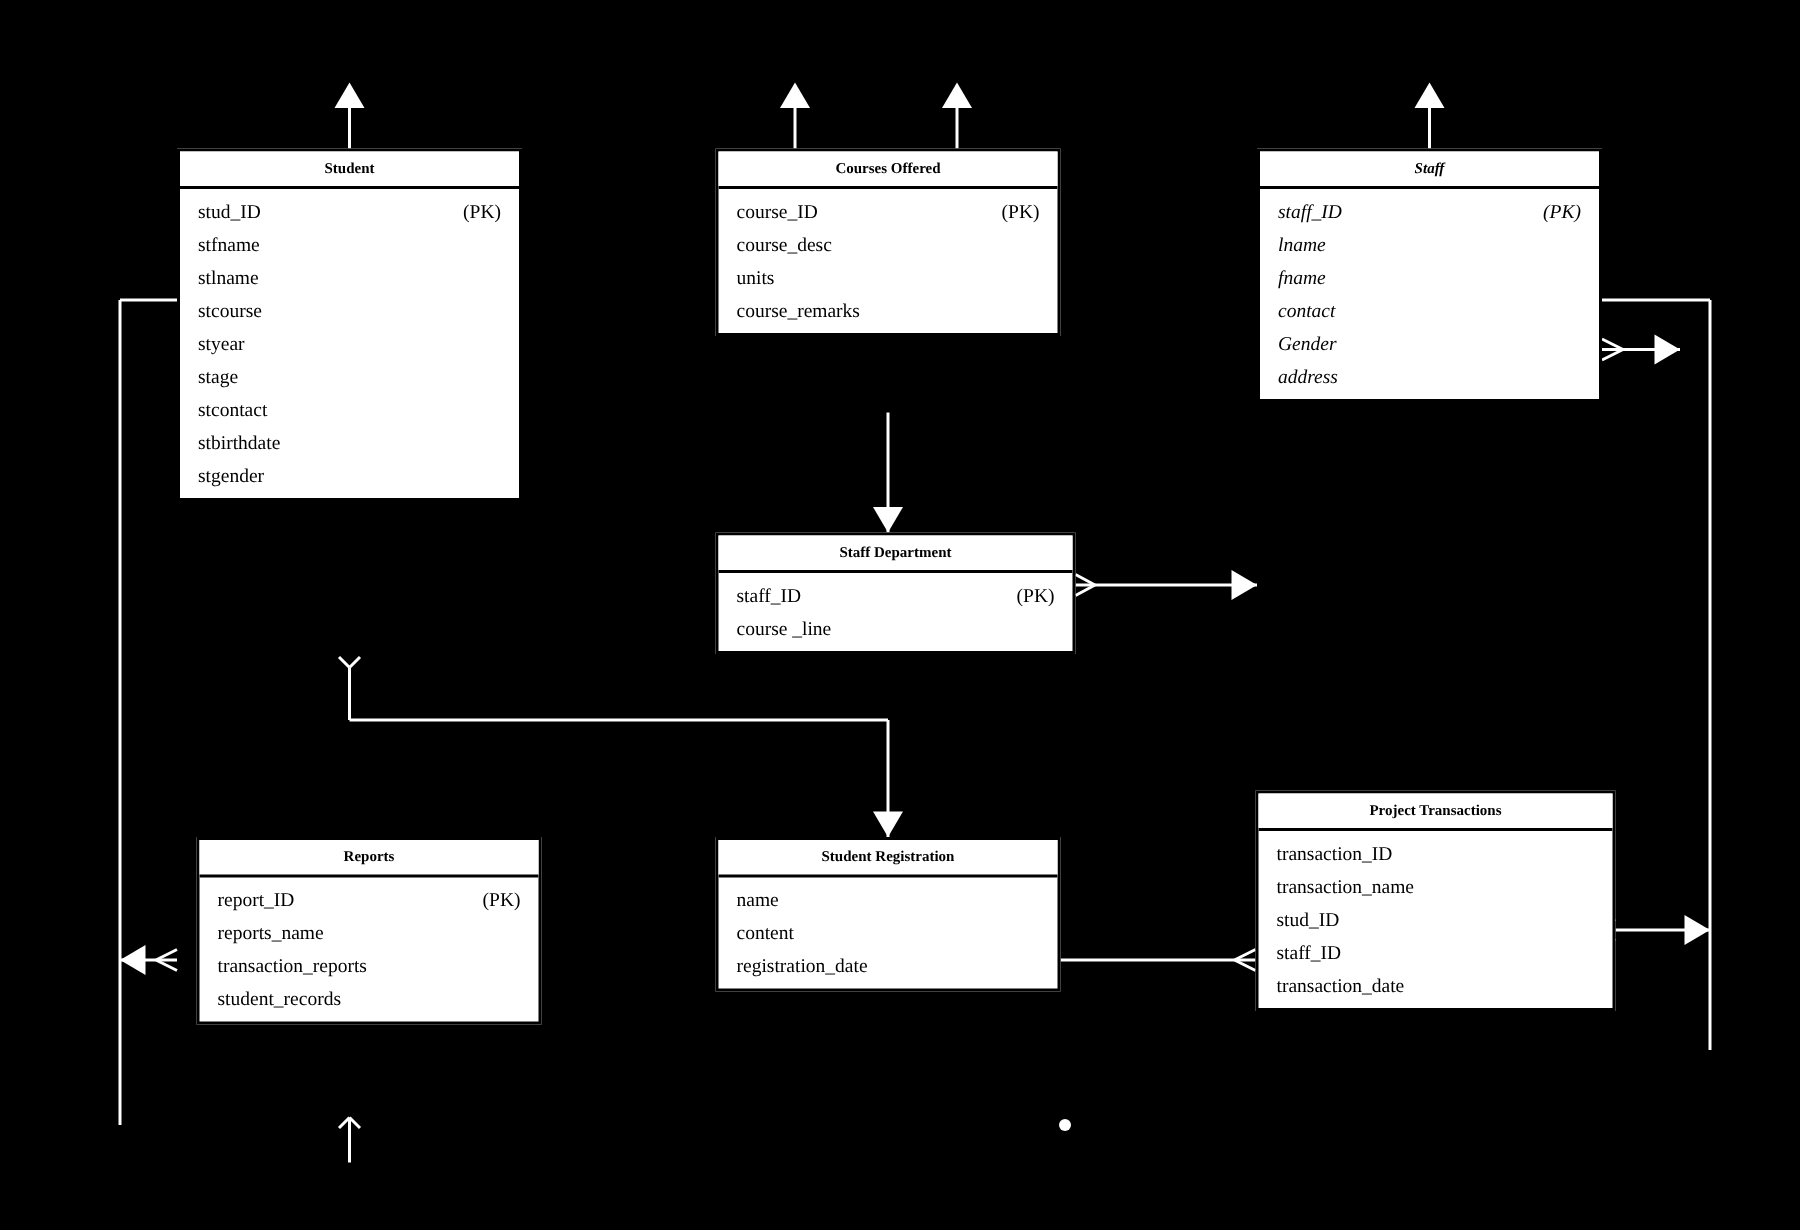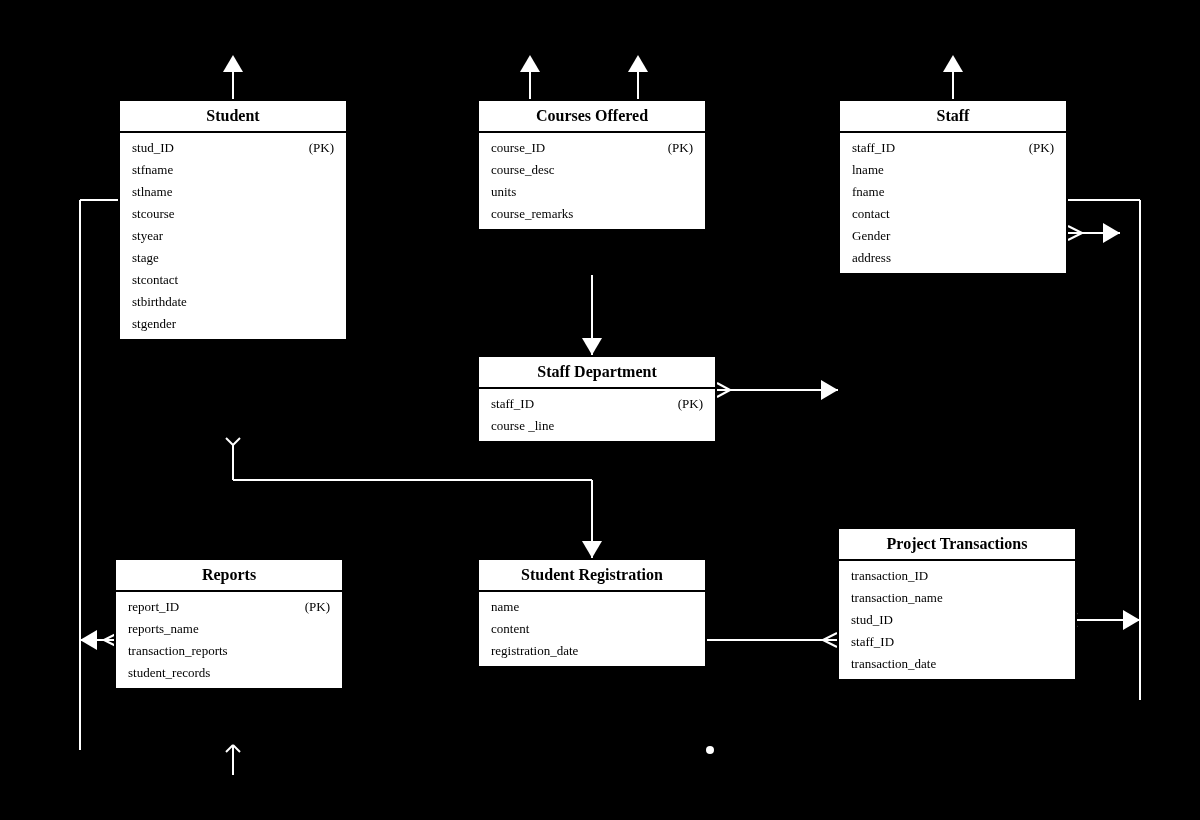--- a/index.html
+++ b/index.html
@@ -24,21 +24,21 @@
       background: #fff;
       border: 2px solid #000;
       min-width: 180px;
     }
 
     .entity-header {
       background: #fff;
       border-bottom: 2px solid #000;
       text-align: center;
       padding: 6px 10px;
-      font-size: 16px;
+      font-size: 10px;
       font-weight: bold;
     }
 
     .entity-body {
       padding: 4px 0;
       border-radius: 29px;
     }
 
     .entity-row {
       display: flex;
@@ -192,21 +192,21 @@
         </div>
       <div class="entity-row">
           <span>units</span>
         </div>
       <div class="entity-row">
           <span>course_remarks</span>
         </div>
     </div>
   </div>
 
-  <div class="entity" style="left:838px; top:99px; width:230px;">
+  <div class="entity" style="left:838px; top:99px; width:230px;font-style:italic;">
     <div class="entity-header">Staff</div>
     <div class="entity-body">
       <div class="entity-row">
         <span>staff_ID</span>
         <span class="pk">(PK)</span>
       </div>
       <div class="entity-row">
           <span>lname</span>
         </div>
       <div class="entity-row">
@@ -230,21 +230,21 @@
       <div class="entity-row">
         <span>staff_ID</span>
         <span class="pk">(PK)</span>
       </div>
       <div class="entity-row">
           <span>course _line</span>
         </div>
     </div>
   </div>
 
-  <div class="entity" style="left:114px; top:558px; width:230px;">
+  <div class="entity" style="left:131px; top:558px; width:230px;">
     <div class="entity-header">Reports</div>
     <div class="entity-body">
       <div class="entity-row">
         <span>report_ID</span>
         <span class="pk">(PK)</span>
       </div>
       <div class="entity-row">
           <span>reports_name</span>
         </div>
       <div class="entity-row">

